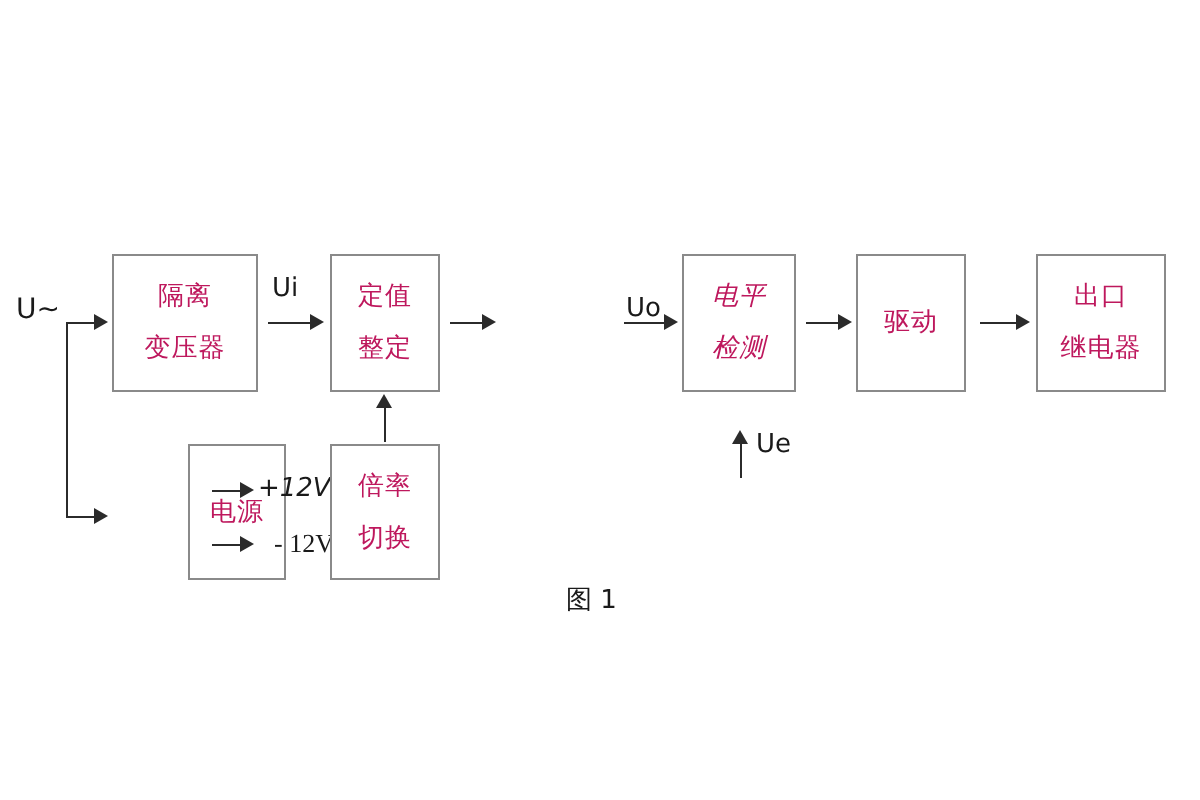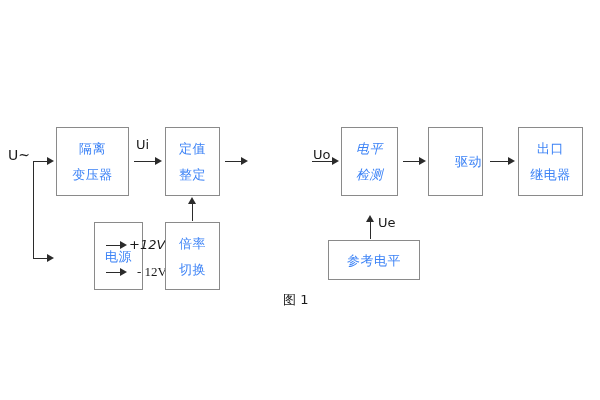--- a/index.html
+++ b/index.html
@@ -23,21 +23,21 @@
   
   .block {
     position: absolute;
     box-sizing: border-box;
     border: 1px solid #8a8a8a;
     background: #ffffff;
     display: flex;
     flex-direction: column;
     align-items: center;
     justify-content: center;
-    color: #3b82f6;
+    color: #be185d;
     font-size: 13px;
     line-height: 1.0;
   }
   .block .ln {
     display: block;
     white-space: nowrap;
     letter-spacing: 0.5px;
   }
   .block .ln + .ln {
     margin-top: 13px;
@@ -124,21 +124,21 @@
   <div class="arrow-r" style="left:332px; top:157px;"></div>
 
   <div class="block" style="left:341px; top:127px; width:57px; height:69px;font-style:italic;">
     <span class="ln">电平</span>
     <span class="ln">检测</span>
   </div>
 
   <div class="hline" style="left:403px; top:161px; width:18px;"></div>
   <div class="arrow-r" style="left:419px; top:157px;"></div>
 
-  <div class="block" style="left:428px; top:127px; width:55px; height:69px;align-items:flex-end;">
+  <div class="block" style="left:428px; top:127px; width:55px; height:69px;">
     <span class="ln">驱动</span>
   </div>
 
   <div class="hline" style="left:490px; top:161px; width:20px;"></div>
   <div class="arrow-r" style="left:508px; top:157px;"></div>
 
   <div class="block" style="left:518px; top:127px; width:65px; height:69px;">
     <span class="ln">出口</span>
     <span class="ln">继电器</span>
   </div>
@@ -156,23 +156,20 @@
   <div class="label" style="left:137px; top:265px;font-family:Liberation Serif, serif;">- 12V</div>
 
   <div class="block" style="left:165px; top:222px; width:55px; height:68px;">
     <span class="ln">倍率</span>
     <span class="ln">切换</span>
   </div>
 
   <div class="vline" style="left:192px; top:204px; height:17px;"></div>
   <div class="arrow-u" style="left:188px; top:197px;"></div>
 
-  <div class="block" style="left:328px; top:240px; width:92px; height:40px;">
-    <span class="ln">参考电平</span>
-  </div>
 
   <div class="vline" style="left:370px; top:222px; height:17px;"></div>
   <div class="arrow-u" style="left:366px; top:215px;"></div>
   <div class="label" style="left:378px; top:216px;">Ue</div>
 
   <div class="caption" style="left:283px; top:291px;">图 1</div>
 
 </div>
 
 </body></html>

